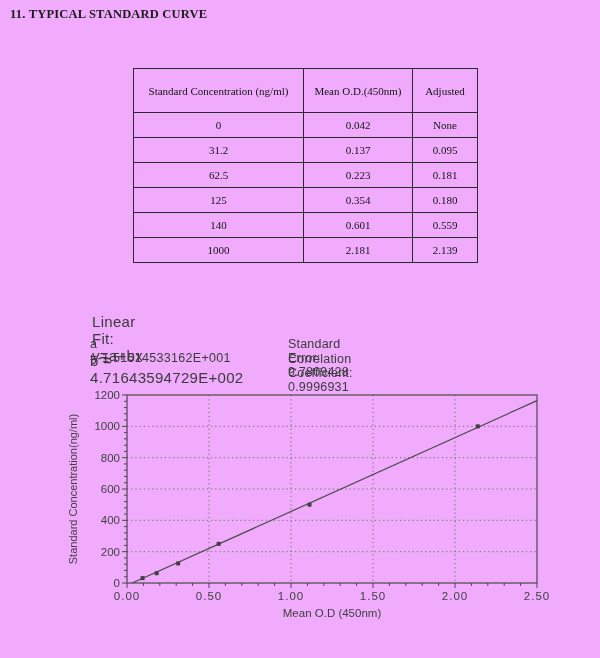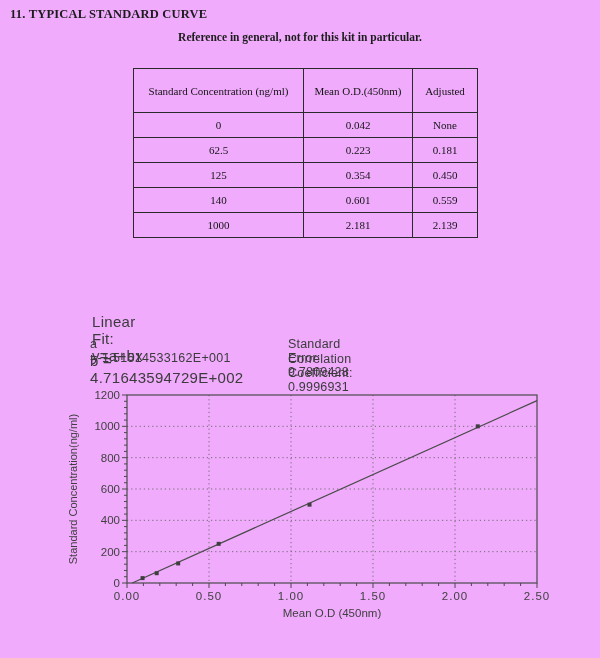--- a/index.html
+++ b/index.html
@@ -75,21 +75,20 @@
     fill: #3f3f3f;
   }
 </style>
 </head>
 <body>
 
 <div class="page">
 
   <div class="heading">11. TYPICAL STANDARD CURVE</div>
 
-  <div class="subtitle">Reference in general, not for this kit in particular.</div>
 
   <table class="std-table">
     <colgroup>
         <col class="c1">
         <col class="c2">
         <col class="c3">
       </colgroup>
     <thead>
       <tr>
           <th>Standard Concentration (ng/ml)</th>
@@ -97,28 +96,33 @@
           <th>Adjusted</th>
         </tr>
     </thead>
     <tbody>
         <tr>
           <td>0</td>
           <td>0.042</td>
           <td>None</td>
         </tr>
         <tr>
+          <td>31.2</td>
+          <td>0.137</td>
+          <td>0.095</td>
+        </tr>
+        <tr>
           <td>62.5</td>
           <td>0.223</td>
           <td>0.181</td>
         </tr>
         <tr>
           <td>125</td>
           <td>0.354</td>
-          <td>0.450</td>
+          <td>0.180</td>
         </tr>
         <tr>
           <td>140</td>
           <td>0.601</td>
           <td>0.559</td>
         </tr>
         <tr>
           <td>1000</td>
           <td>2.181</td>
           <td>2.139</td>

